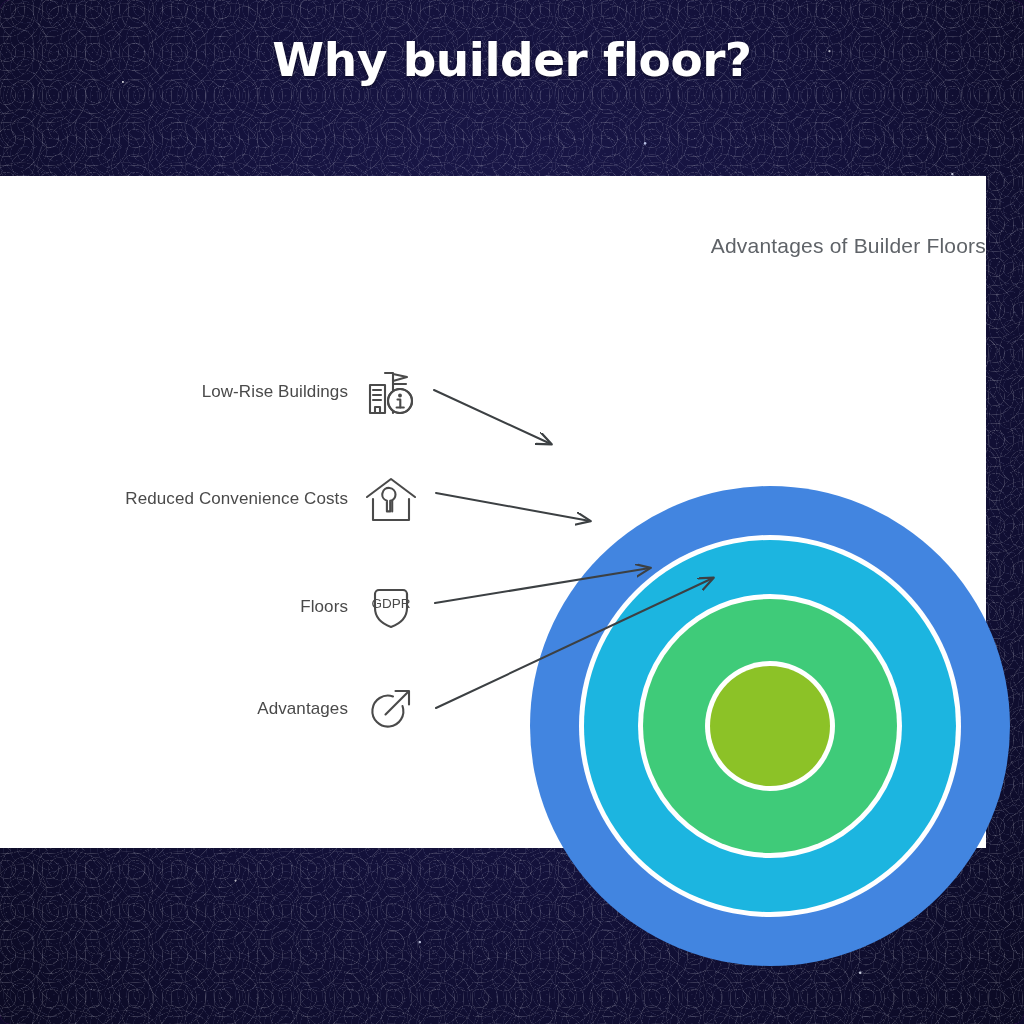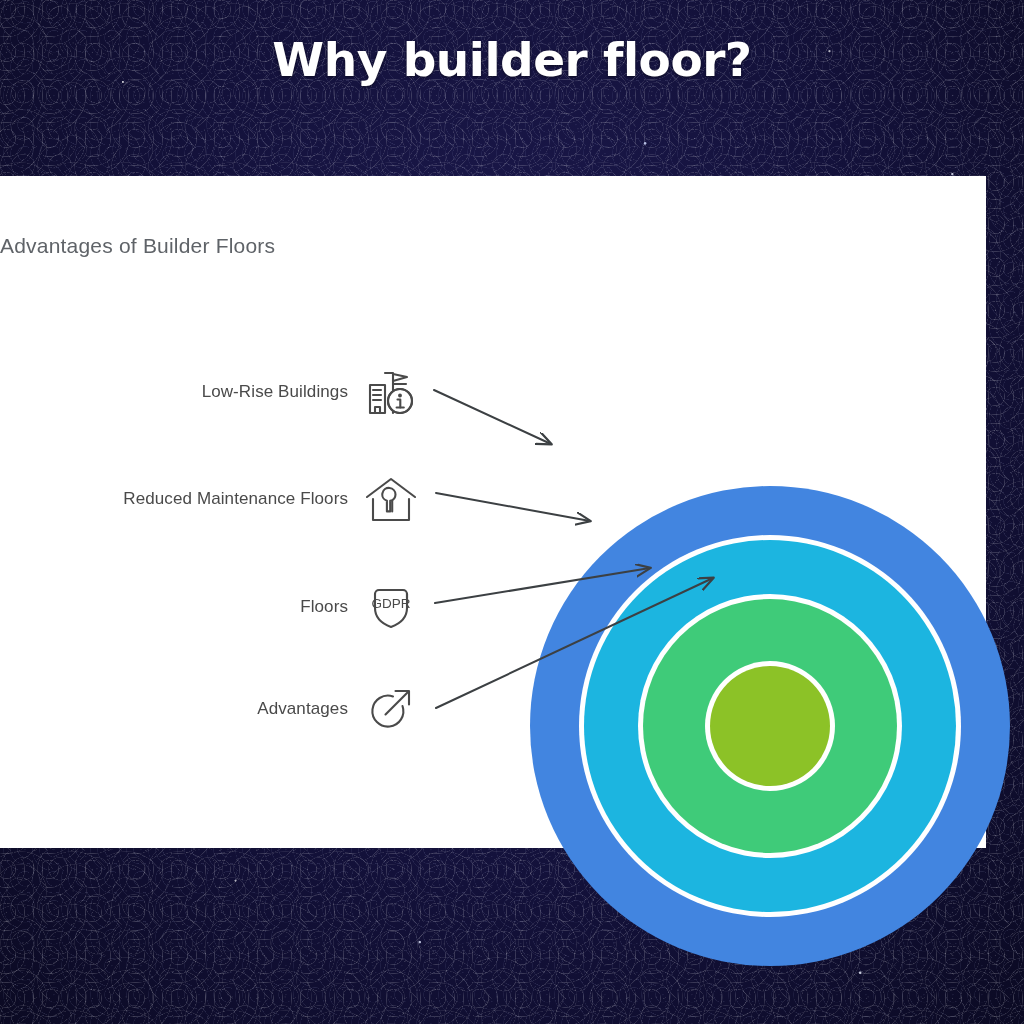--- a/index.html
+++ b/index.html
@@ -7,20 +7,21 @@
     padding: 0;
     background: #0d0b2b;
   }
   #page {
     position: relative;
     width: 1024px;
     height: 1024px;
     overflow: hidden;
     font-family: "Liberation Sans", sans-serif;
     background: #a21caf;
+    border-radius: 11px;
   }
 
   
   .starfield {
     position: absolute;
     left: 0; top: 0;
     width: 1024px;
     height: 1024px;
     background-color: #141339;
     background-image:
@@ -81,21 +82,21 @@
     width: 986px;
     height: 672px;
     background: #ffffff;
   }
 
   .chart-title {
     position: absolute;
     left: 0;
     top: 58px;
     width: 986px;
-    text-align: left;
+    text-align: right;
     font-size: 21px;
     color: #5f6368;
     letter-spacing: 0.2px;
   }
 
   
   .label-row {
     position: absolute;
     display: flex;
     align-items: center;
@@ -199,21 +200,21 @@
           <circle cx="38" cy="38" r="12" fill="#ffffff"></circle>
           <circle cx="38" cy="38" r="12"></circle>
           <circle cx="38" cy="32.5" r="0.9" fill="#4a4a4a"></circle>
           <path d="M35.5 36.5 h2.8 v8"></path>
           <path d="M34.6 44.5 h7.2"></path>
         </svg>
       </span>
     </div>
 
     <div class="label-row" style="top:293px;">
-      <span class="label-text">Reduced Maintenance Floors</span>
+      <span class="label-text">Reduced Convenience Costs</span>
       <span class="label-icon">
         <svg viewBox="0 0 58 58" width="58" height="58" fill="none" stroke="#4a4a4a" stroke-width="2.1" stroke-linecap="round" stroke-linejoin="round">
           <path d="M5 27 L29 9 L53 27"></path>
           <path d="M11 29 v21 h36 v-21"></path>
           <path d="M33.5 24.5 a6.6 6.6 0 1 0 -8.6 6.3 v10.6 h3.3 v-10.6 a6.6 6.6 0 0 0 5.3 -6.3 z"></path>
           <path d="M27.2 19.4 l3.4 3.4 -2.4 2.4 -3.4 -3.4 z" fill="#ffffff" stroke="none"></path>
           <path d="M30.2 31.1 v10.4"></path>
         </svg>
       </span>
     </div>

